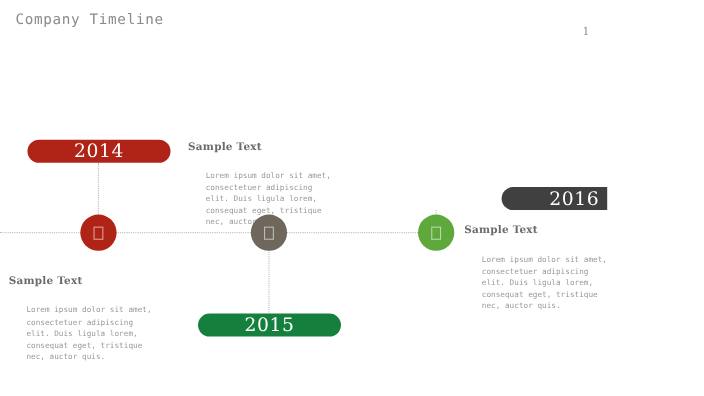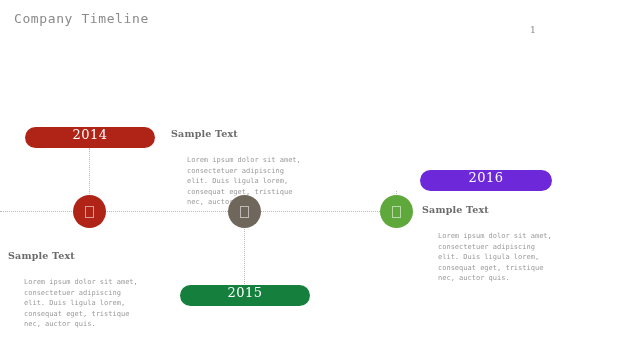--- a/index.html
+++ b/index.html
@@ -52,24 +52,24 @@
     border-left: 1px dotted #b9b9b9;
   }
 
   
   .pill {
     position: absolute;
     height: 21px;
     border-radius: 11px;
     color: #ffffff;
     font-family: "DejaVu Serif", serif;
-    font-size: 13px;
+    font-size: 17px;
     letter-spacing: 0.5px;
     display: flex;
-    align-items: flex-start;
+    align-items: flex-end;
     justify-content: center;
     box-sizing: border-box;
   }
 
   
   .node {
     position: absolute;
     width: 33px;
     height: 33px;
     border-radius: 50%;
@@ -142,21 +142,21 @@
   <div class="node" style="left: 228px; top: 195px; background: #6f675c;">
     <span class="glyph"></span>
   </div>
 
   <div class="pill" style="left: 180px; top: 285px; width: 130px; background: #15803d;">
     <span>2015</span>
   </div>
 
   <div class="stem" style="left: 396px; top: 191px; height: 5px;"></div>
 
-  <div class="pill" style="left: 420px; top: 170px; width: 132px; background: #6d28d9;">
+  <div class="pill" style="left: 456px; top: 170px; width: 132px; background: #404040;">
     <span>2016</span>
   </div>
 
   <div class="node" style="left: 380px; top: 195px; background: #5fa83c;">
     <span class="glyph"></span>
   </div>
 
   <div class="textblock" style="left: 422px; top: 204px; width: 148px;">
     <p class="tb-heading">Sample Text</p>
     <p class="tb-body">Lorem ipsum dolor sit amet, consectetuer adipiscing elit. Duis ligula lorem, consequat eget, tristique nec, auctor quis.</p>

